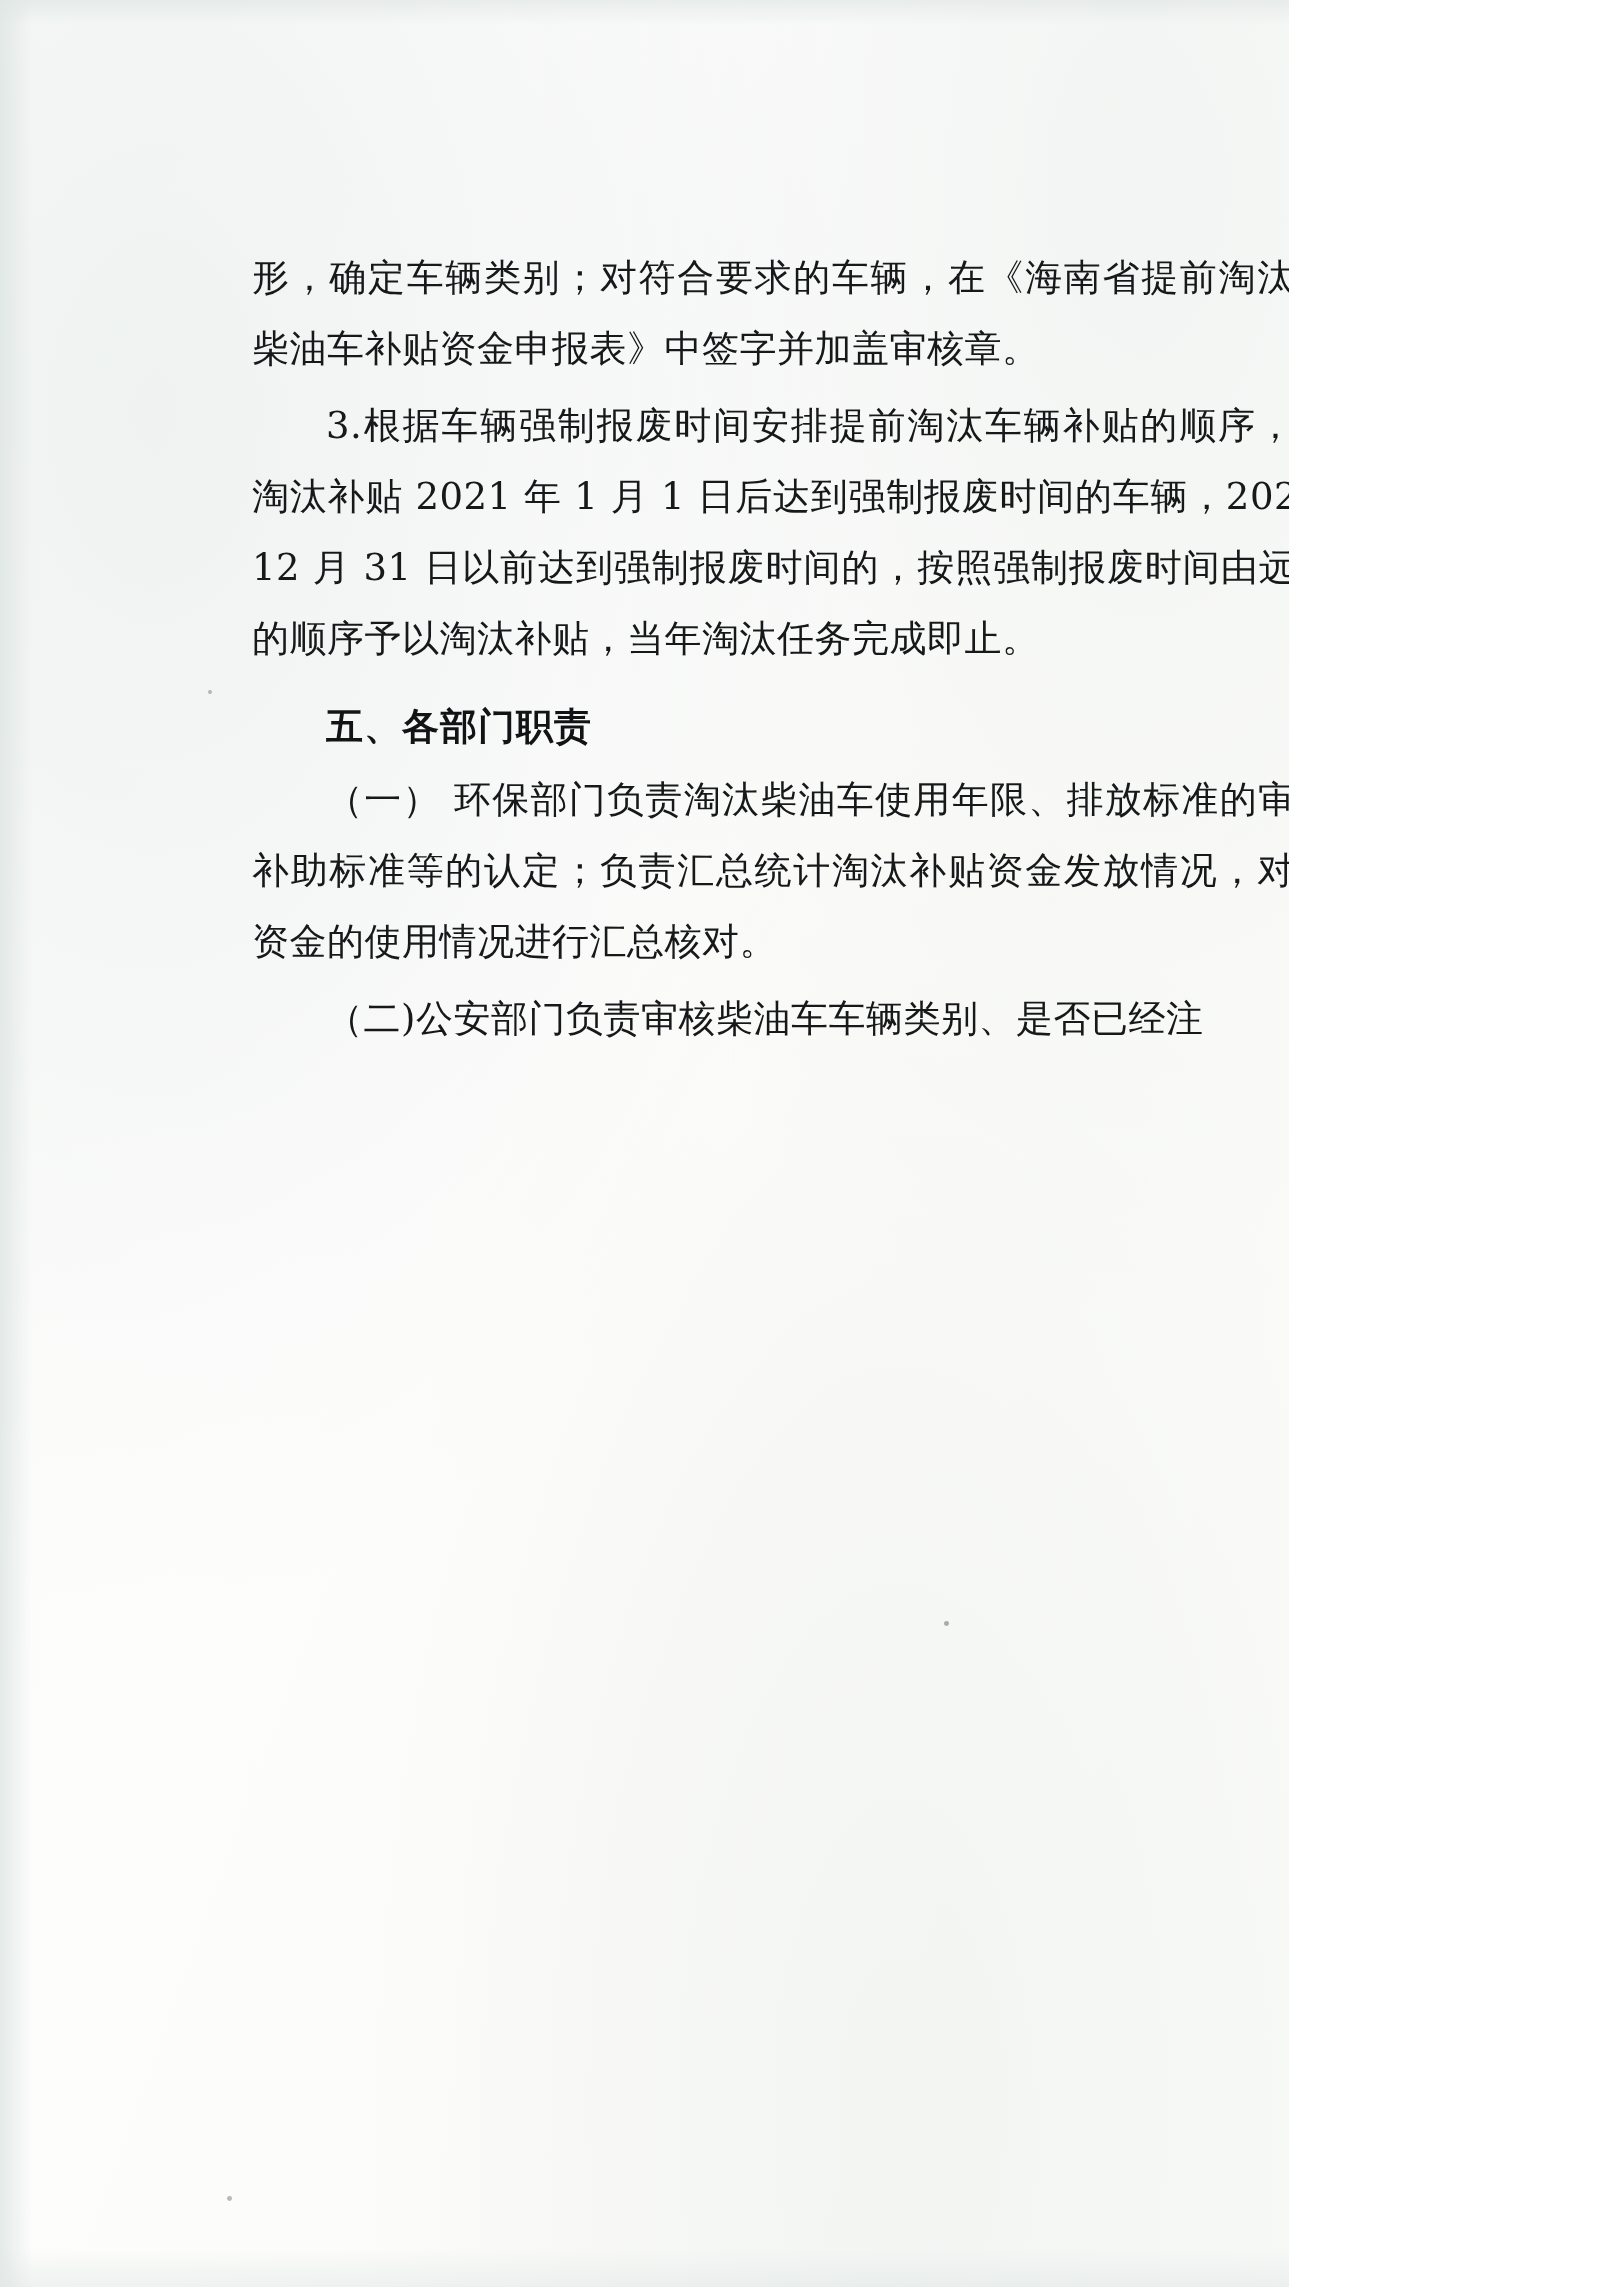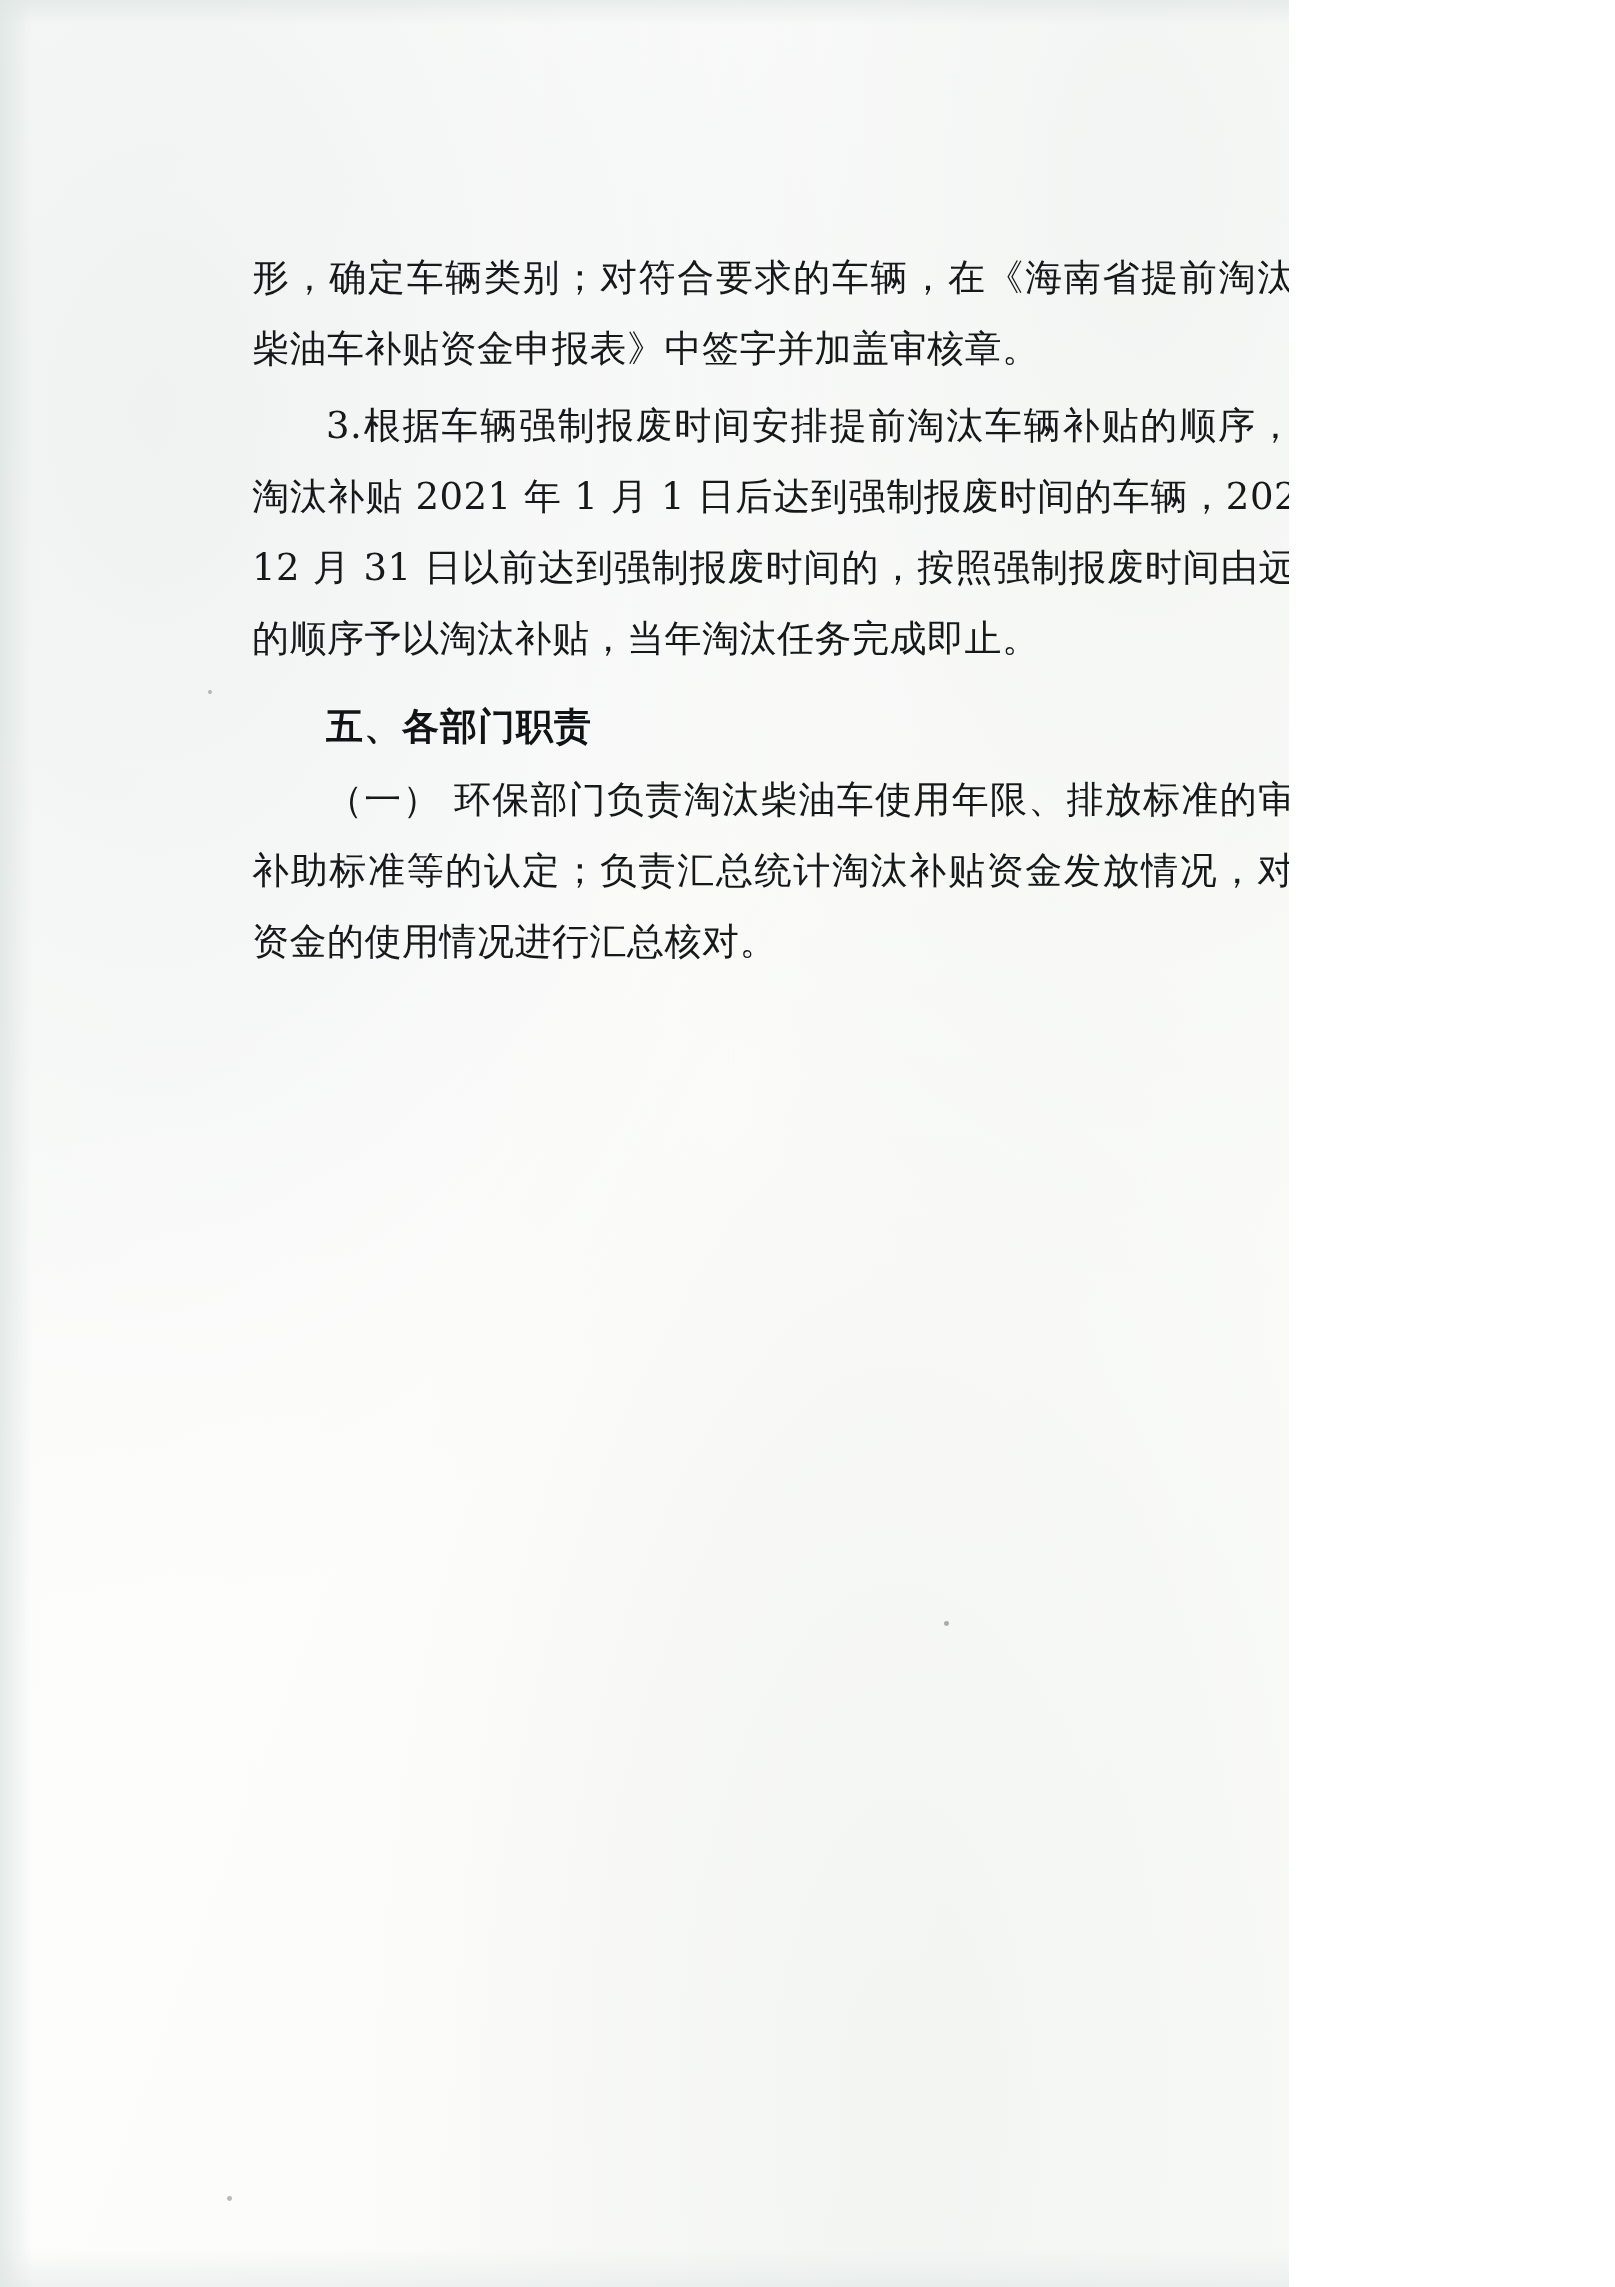--- a/index.html
+++ b/index.html
@@ -101,16 +101,17 @@
 
 
     <p class="para indent">3.根据车辆强制报废时间安排提前淘汰车辆补贴的顺序，优先淘汰补贴 2021 年 1 月 1 日后达到强制报废时间的车辆，2020 年 12 月 31 日以前达到强制报废时间的，按照强制报废时间由远及近的顺序予以淘汰补贴，当年淘汰任务完成即止。</p>
 
 
 
     <h2 class="section-heading">五、各部门职责</h2>
 
     <p class="para indent">（一） 环保部门负责淘汰柴油车使用年限、排放标准的审核及补助标准等的认定；负责汇总统计淘汰补贴资金发放情况，对补助资金的使用情况进行汇总核对。</p>
 
+    <p class="para indent">（二)公安部门负责审核柴油车车辆类别、是否已经注</p>
 
   </div>
 </div>
 
 
 </body></html>

